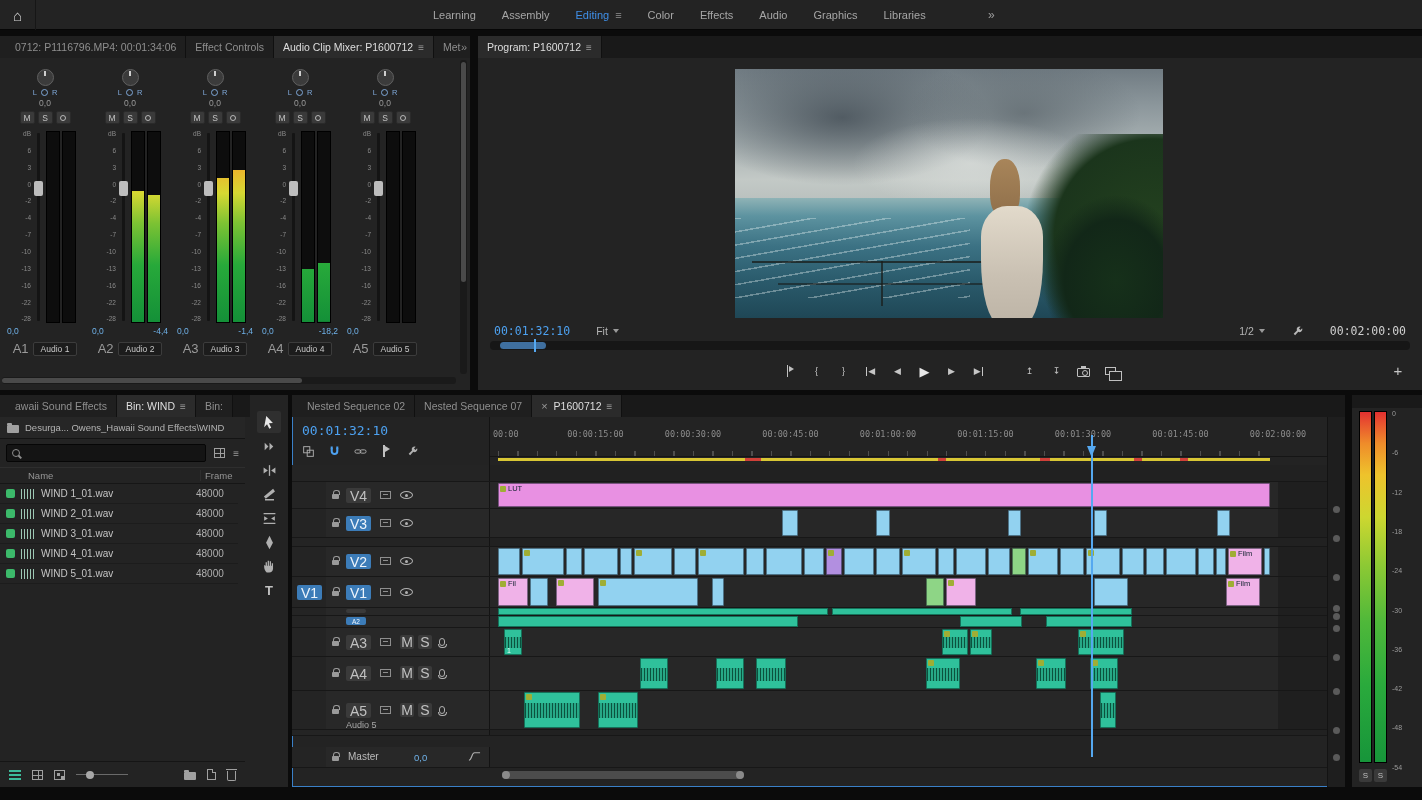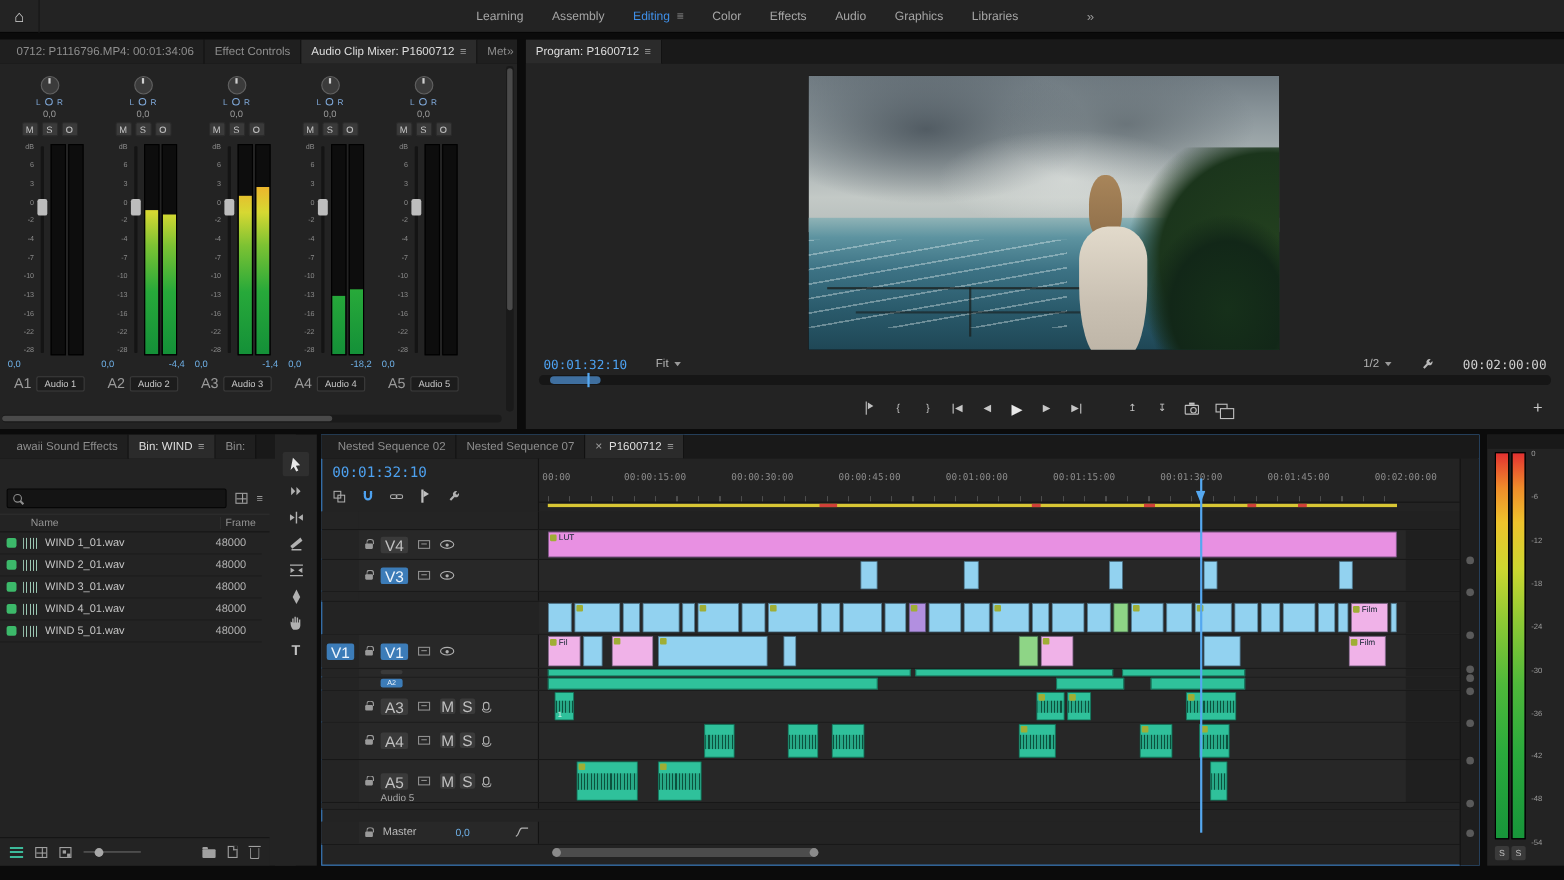--- a/index.html
+++ b/index.html
@@ -602,20 +602,24 @@
         </div>
         <div class="tab active">
           <div>Bin: WIND</div>
           <div class="menu">≡</div>
         </div>
         <div class="tab">
           <div>Bin:</div>
         </div>
         <div class="overflow-btn">»</div>
       </div>
+    <div id="proj-crumb">
+      <span class="icon-folder"></span>
+      <span>Desurga... Owens_Hawaii Sound Effects\WIND</span>
+    </div>
     <div id="proj-searchrow">
       <div id="proj-search">
         <span class="icon-search"></span>
         <input placeholder="" style="">
       </div>
       <span class="icon-grid"></span>
       <span class="menu">≡</span>
     </div>
     <div id="proj-heads">
       <span class="hname">Name</span>
@@ -850,20 +854,26 @@
             <div class="vclip" style="left: 604px; width: 13px; background: rgb(146, 210, 240);"></div>
             <div class="vclip" style="left: 727px; width: 13px; background: rgb(146, 210, 240);"></div>
             <div class="laneend"></div>
           </div>
         </div>
         <div class="trow spacerrow" style="top: 73px; height: 8px;">
           <div class="thead"></div>
           <div class="tlane"></div>
         </div>
         <div class="trow" style="top: 82px; height: 29px;">
+          <div class="thead">
+            <div class="icon-lock" style="position: absolute; left: 40px; top: 13px;"></div>
+            <div class="tbtn on" style="left: 54px; top: 7px; width: 25px; height: 15px;">V2</div>
+            <div class="icon-badge" style="position: absolute; left: 88px; top: 10px;"></div>
+            <div class="icon-eye" style="position: absolute; left: 108px; top: 10px;"></div>
+          </div>
           <div class="tlane">
             <div class="vclip" style="left: 8px; width: 22px; background: rgb(146, 210, 240);"></div>
             <div class="vclip" style="left: 32px; width: 42px; background: rgb(146, 210, 240);">
               <div class="clbl">
                 <div class="fxdot"></div>
               </div>
             </div>
             <div class="vclip" style="left: 76px; width: 16px; background: rgb(146, 210, 240);"></div>
             <div class="vclip" style="left: 94px; width: 34px; background: rgb(146, 210, 240);"></div>
             <div class="vclip" style="left: 130px; width: 12px; background: rgb(146, 210, 240);"></div>

